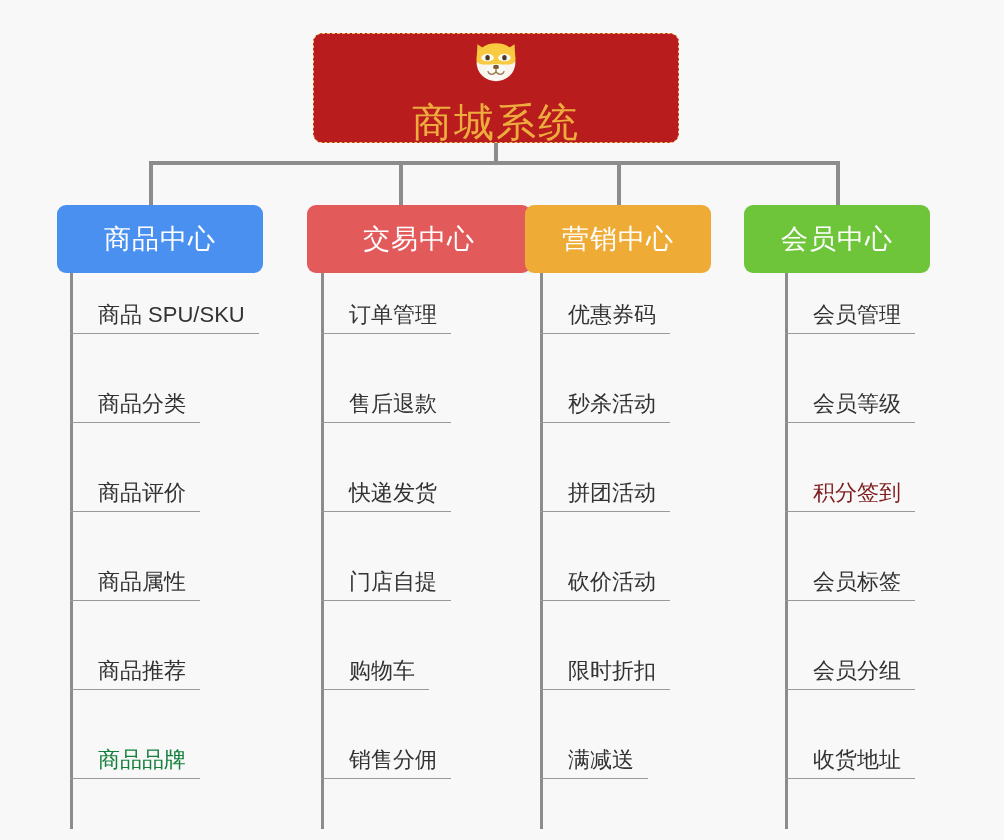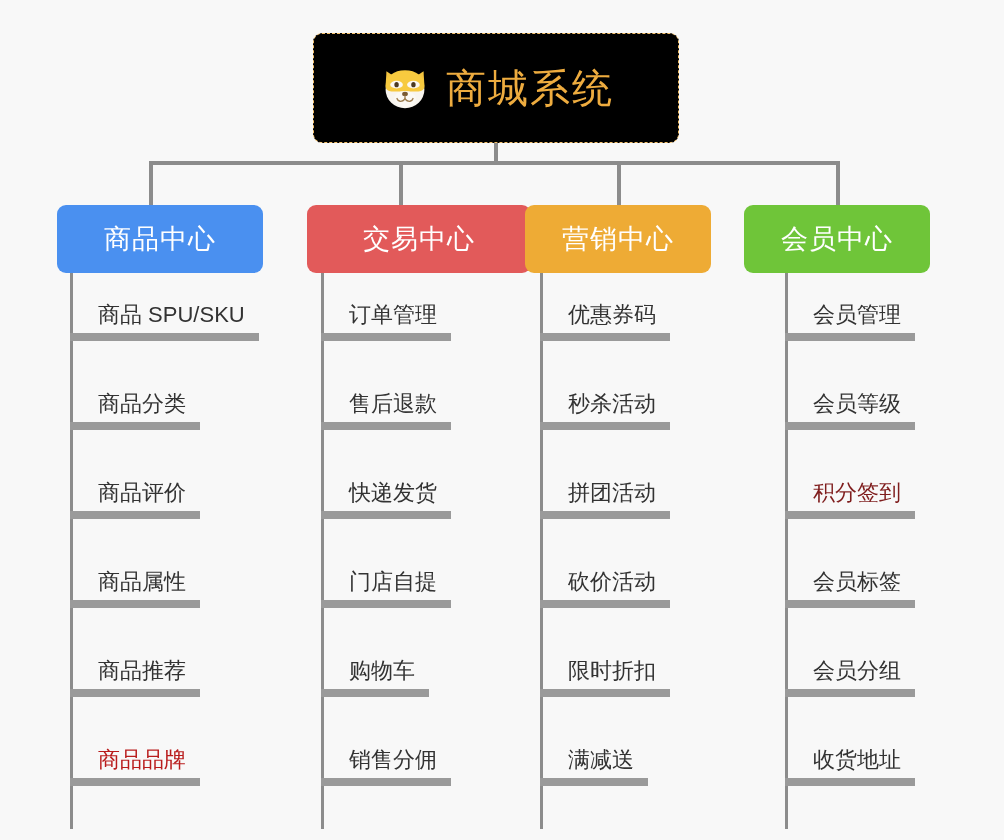--- a/index.html
+++ b/index.html
@@ -56,30 +56,30 @@
   }
   .leaf-item{
     position:absolute;
     display:flex;align-items:flex-end;
     box-sizing:border-box;
   }
   .leaf-label{
     font-size:22px;color:#333333;
     white-space:nowrap;
     padding:0 14px 6px 28px;
-    border-bottom:8px solid #7f1d1d;
+    border-bottom:1px solid #7f1d1d;
     line-height:1.1;
   }
 </style>
 </head>
 <body style="background: rgb(248, 248, 248);">
 
 <div id="mindmap">
 
-  <div class="root-node" style="background: #000000; border-color: rgb(243, 192, 107); border-style: dashed;">
+  <div class="root-node" style="background: #b91c1c; border-color: rgb(243, 192, 107); border-style: dashed; flex-direction: column;">
     <div class="root-emoji">
       <svg viewBox="0 0 64 64" width="54" height="54" aria-hidden="true">
 
         <path d="M10 12 L9 30 L22 20 Z" fill="#f3c43f"></path>
         <path d="M54 12 L55 30 L42 20 Z" fill="#f3c43f"></path>
 
         <ellipse cx="32" cy="34" rx="23" ry="22" fill="#f8f5ef"></ellipse>
 
         <path d="M9 30 C9 18 19 11 32 11 C45 11 55 18 55 30 C55 34 52 36 48 36 L16 36 C12 36 9 34 9 30 Z" fill="#f7ca3f"></path>
 
@@ -123,21 +123,21 @@
     <div class="leaf-item" style="left:0;top:208px;">
       <span class="leaf-label" style="color: rgb(51, 51, 51); border-bottom-color: rgb(154, 154, 154);">商品评价</span>
     </div>
     <div class="leaf-item" style="left:0;top:297px;justify-content:flex-end;">
       <span class="leaf-label" style="color: rgb(51, 51, 51); border-bottom-color: rgb(154, 154, 154);">商品属性</span>
     </div>
     <div class="leaf-item" style="left:0;top:386px;">
       <span class="leaf-label" style="color: rgb(51, 51, 51); border-bottom-color: rgb(154, 154, 154);">商品推荐</span>
     </div>
     <div class="leaf-item" style="left:0;top:475px;">
-      <span class="leaf-label" style="color: #b91c1c; border-bottom-color: rgb(154, 154, 154);">商品品牌</span>
+      <span class="leaf-label" style="color: #15803d; border-bottom-color: rgb(154, 154, 154);">商品品牌</span>
     </div>
   </div>
 
   <div class="cat-box" style="left: 307px; top: 205px; width: 224px; background: rgb(226, 90, 90);">
     <span>交易中心</span>
   </div>
   <div class="leaf-col" style="left:321px;top:273px;width:240px;height:560px;">
     <div class="leaf-trunk" style="height: 556px; background: rgb(140, 140, 140);"></div>
     <div class="leaf-item" style="left:0;top:30px;">
       <span class="leaf-label" style="color: rgb(51, 51, 51); border-bottom-color: rgb(154, 154, 154);">订单管理</span>

